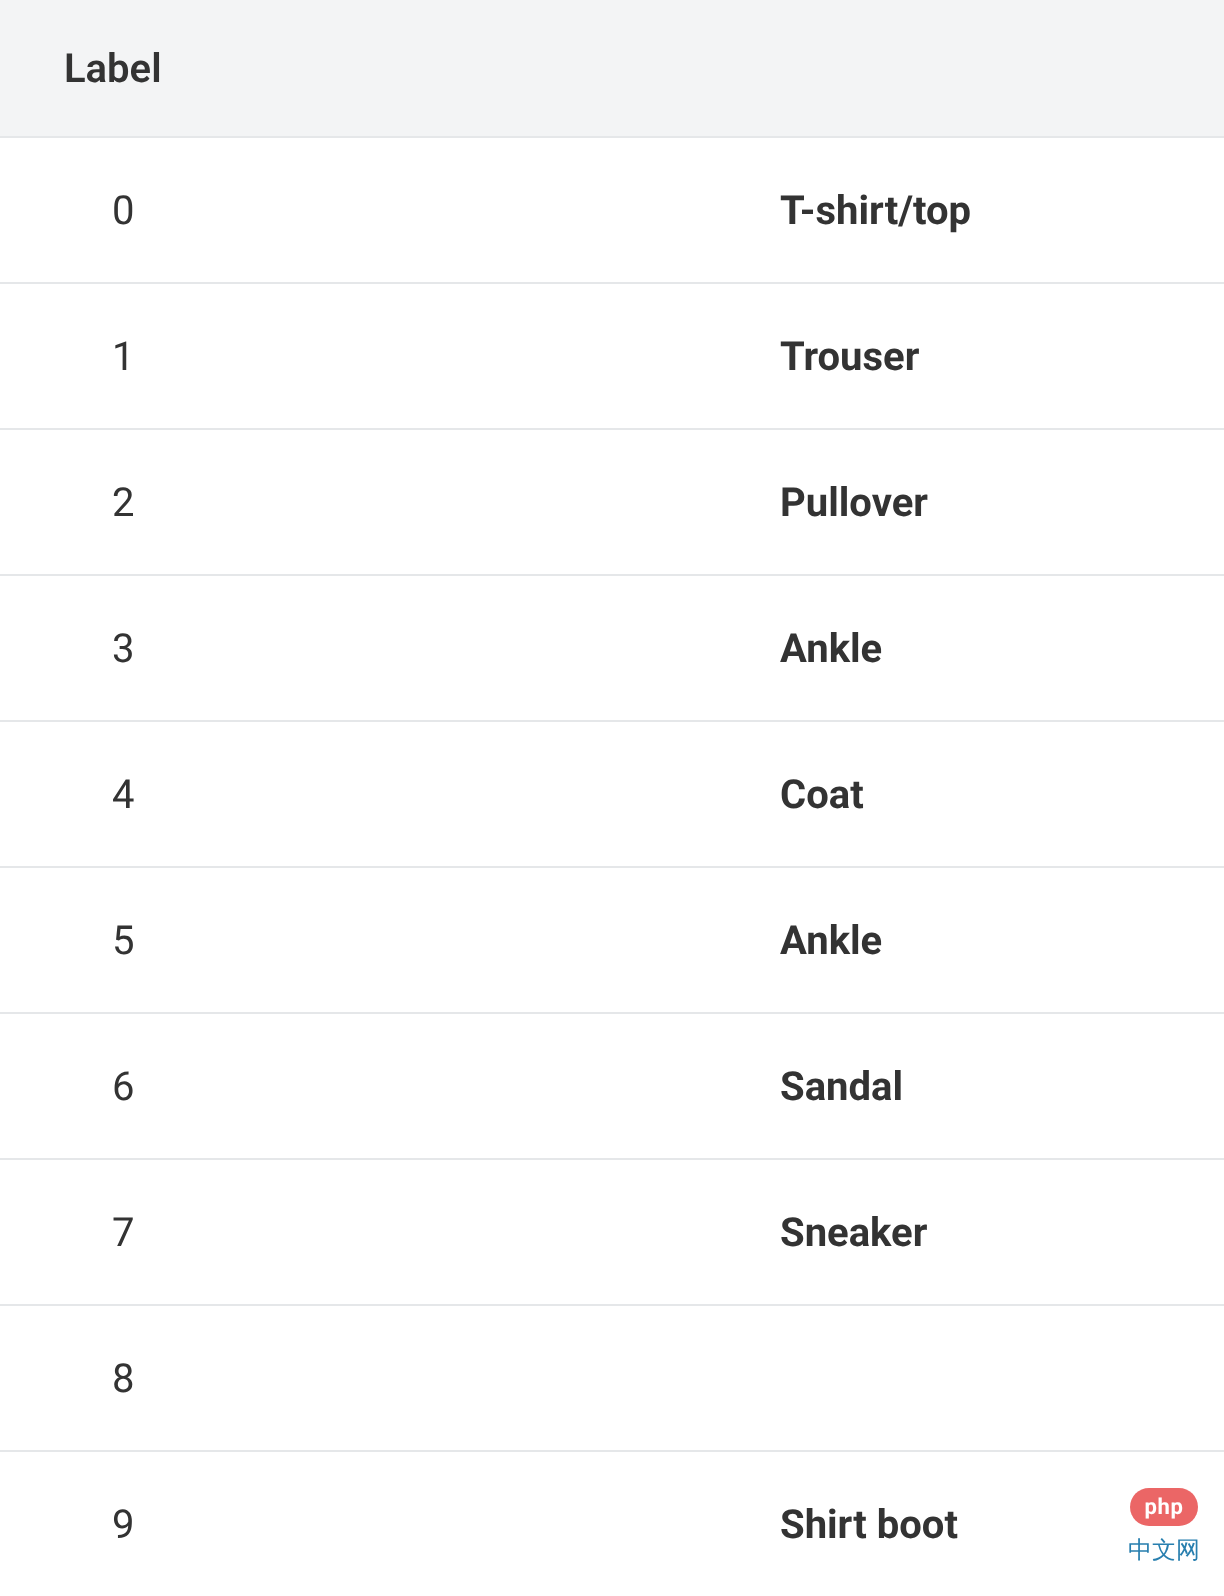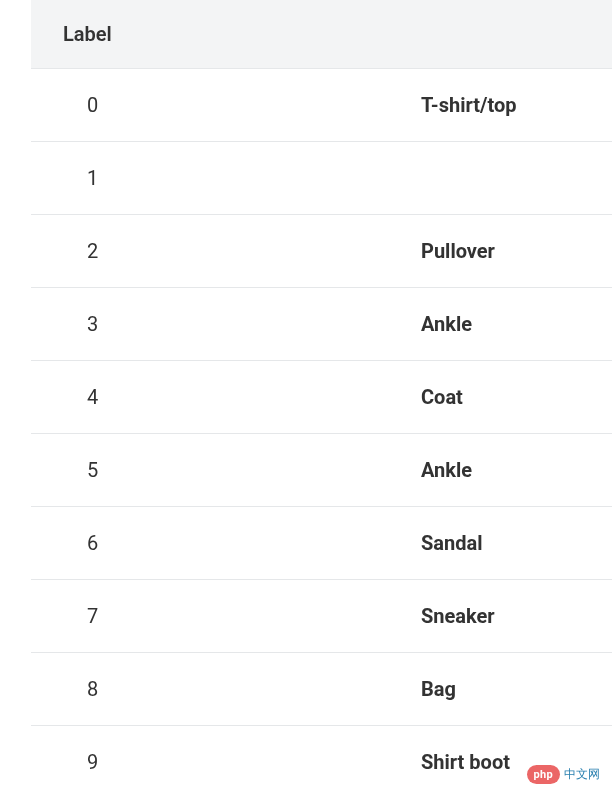--- a/index.html
+++ b/index.html
@@ -8,21 +8,20 @@
       padding: 0;
     }
     body {
       font-family: -apple-system, BlinkMacSystemFont, "Segoe UI", Roboto, "Helvetica Neue", Arial, sans-serif;
       background: #ffffff;
       width: 612px;
       color: #333333;
     }
     .table {
       width: 100%;
-      padding-left: 31px;
     }
     .header-row {
       display: flex;
       background: #f3f4f5;
       border-bottom: 1px solid #e5e7e9;
       padding: 22px 0;
     }
     .col-label {
       flex: 0 0 380px;
       padding-left: 32px;
@@ -57,20 +56,21 @@
       font-weight: 700;
     }
     .watermark {
       position: fixed;
       bottom: 14px;
       right: 12px;
       display: flex;
       align-items: center;
       gap: 4px;
       opacity: 0.85;
+      flex-direction: column;
     }
     .watermark-badge {
       background: #e84c4c;
       color: #ffffff;
       font-size: 11px;
       font-weight: 700;
       padding: 3px 7px;
       border-radius: 10px;
       letter-spacing: 0.3px;
     }
@@ -86,20 +86,21 @@
   <div class="header-row">
     <div class="col-label">Label</div>
   </div>
 
   <div class="data-row">
     <div class="cell-label">0</div>
     <div class="cell-description">T-shirt/top</div>
   </div>
   <div class="data-row">
     <div class="cell-label">1</div>
+    <div class="cell-description">Trouser</div>
   </div>
   <div class="data-row">
     <div class="cell-label">2</div>
     <div class="cell-description">Pullover</div>
   </div>
   <div class="data-row">
     <div class="cell-label">3</div>
     <div class="cell-description">Ankle</div>
   </div>
   <div class="data-row">
@@ -113,21 +114,20 @@
   <div class="data-row">
     <div class="cell-label">6</div>
     <div class="cell-description">Sandal</div>
   </div>
   <div class="data-row">
     <div class="cell-label">7</div>
     <div class="cell-description">Sneaker</div>
   </div>
   <div class="data-row">
     <div class="cell-label">8</div>
-    <div class="cell-description">Bag</div>
   </div>
   <div class="data-row">
     <div class="cell-label">9</div>
     <div class="cell-description">Shirt boot</div>
   </div>
 </div>
 
 <div class="watermark">
   <span class="watermark-badge">php</span>
   <span class="watermark-text">中文网</span>

